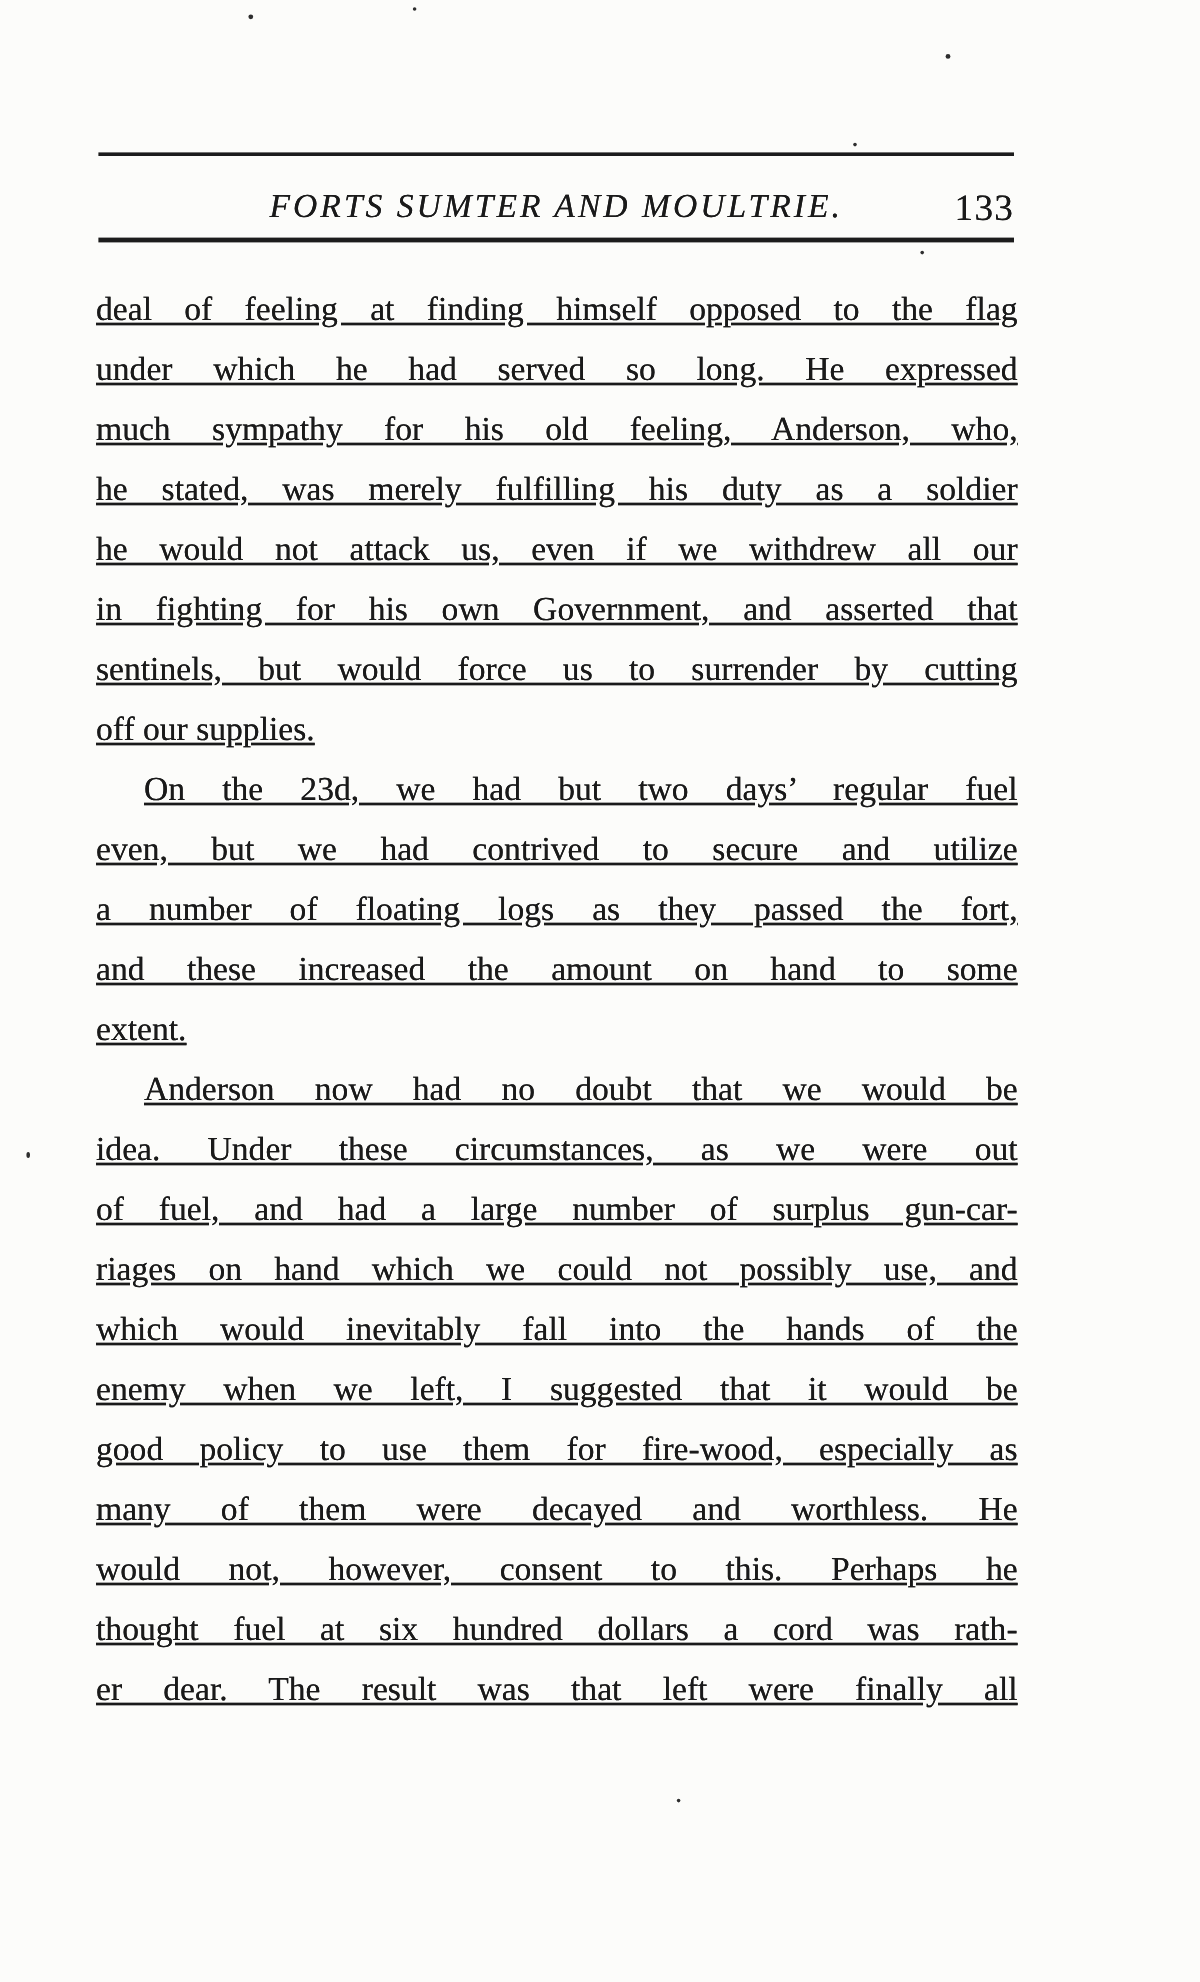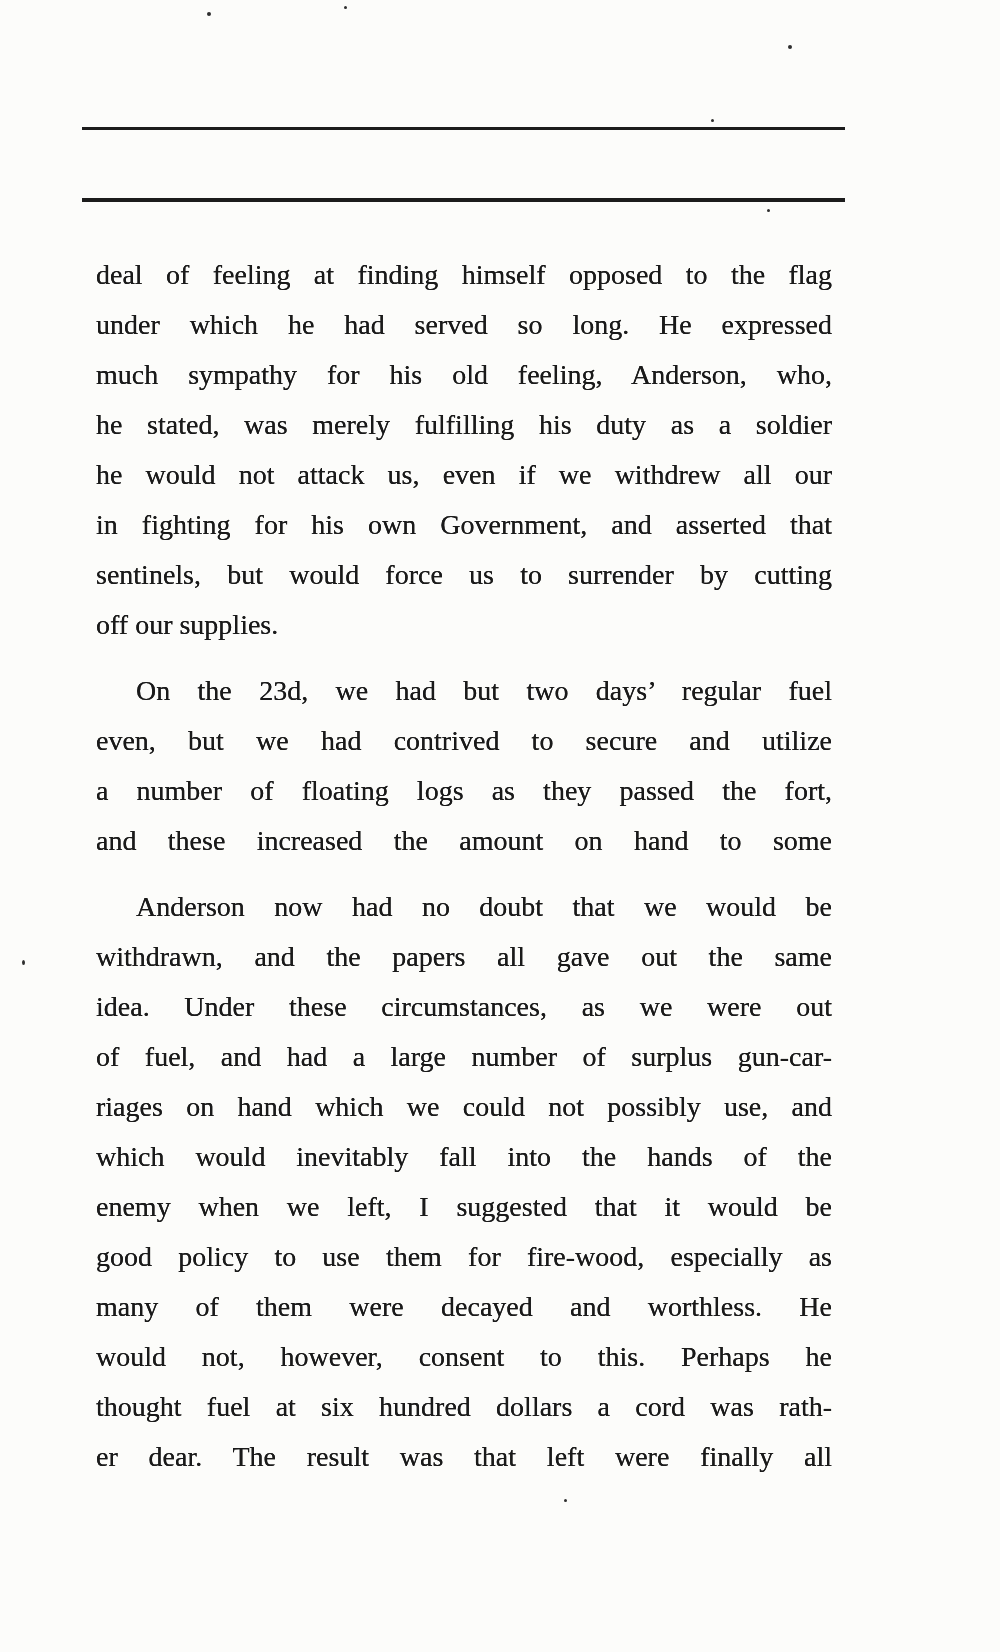--- a/index.html
+++ b/index.html
@@ -51,21 +51,21 @@
   }
 
   .body-text {
     position: absolute;
     top: 234px;
     left: 80px;
     width: 768px;
     font-size: 28px;
     text-shadow: 0 0 0.5px currentColor;
   }
-  .para { margin: 16px; }
+  .para { margin: 0; text-decoration: underline; }
   .line {
     line-height: 50px;
     text-align: justify;
     text-align-last: justify;
   }
   .line.indent { text-indent: 40px; }
   .line.short { text-align-last: left; }
 
   .speck {
     position: absolute;
@@ -80,20 +80,24 @@
   .speck-6 { left: 22px;  top: 960px; width: 3px; height: 5px; }
   .speck-7 { left: 564px; top: 1499px; width: 3px; height: 3px; }
 </style>
 </head>
 <body>
 
 <div class="page">
 
   <div class="rule rule-top"></div>
 
+  <div class="running-head">
+    <span class="head-title">FORTS SUMTER AND MOULTRIE.</span>
+    <span class="page-num">133</span>
+  </div>
 
   <div class="rule rule-bottom"></div>
 
   <div class="body-text">
 
     <div class="para">
       <div class="line">deal of feeling at finding himself opposed to the flag</div>
       <div class="line">under which he had served so long.  He expressed</div>
       <div class="line">much sympathy for his old feeling, Anderson, who,</div>
       <div class="line">he stated, was merely fulfilling his duty as a soldier</div>
@@ -101,25 +105,25 @@
       <div class="line">in fighting for his own Government, and asserted that</div>
       <div class="line">sentinels, but would force us to surrender by cutting</div>
       <div class="line short">off our supplies.</div>
     </div>
 
     <div class="para">
       <div class="line indent">On the 23d, we had but two days’ regular fuel</div>
       <div class="line">even, but we had contrived to secure and utilize</div>
       <div class="line">a number of floating logs as they passed the fort,</div>
       <div class="line">and these increased the amount on hand to some</div>
+      <div class="line short">extent.</div>
     </div>
 
     <div class="para">
       <div class="line indent">Anderson now had no doubt that we would be</div>
-      <div class="line">withdrawn, and the papers all gave out the same</div>
       <div class="line">idea.  Under these circumstances, as we were out</div>
       <div class="line">of fuel, and had a large number of surplus gun-car-</div>
       <div class="line">riages on hand which we could not possibly use, and</div>
       <div class="line">which would inevitably fall into the hands of the</div>
       <div class="line">enemy when we left, I suggested that it would be</div>
       <div class="line">good policy to use them for fire-wood, especially as</div>
       <div class="line">many of them were decayed and worthless.  He</div>
       <div class="line">would not, however, consent to this.  Perhaps he</div>
       <div class="line">thought fuel at six hundred dollars a cord was rath-</div>
       <div class="line">er dear.  The result was that left were finally all</div>

